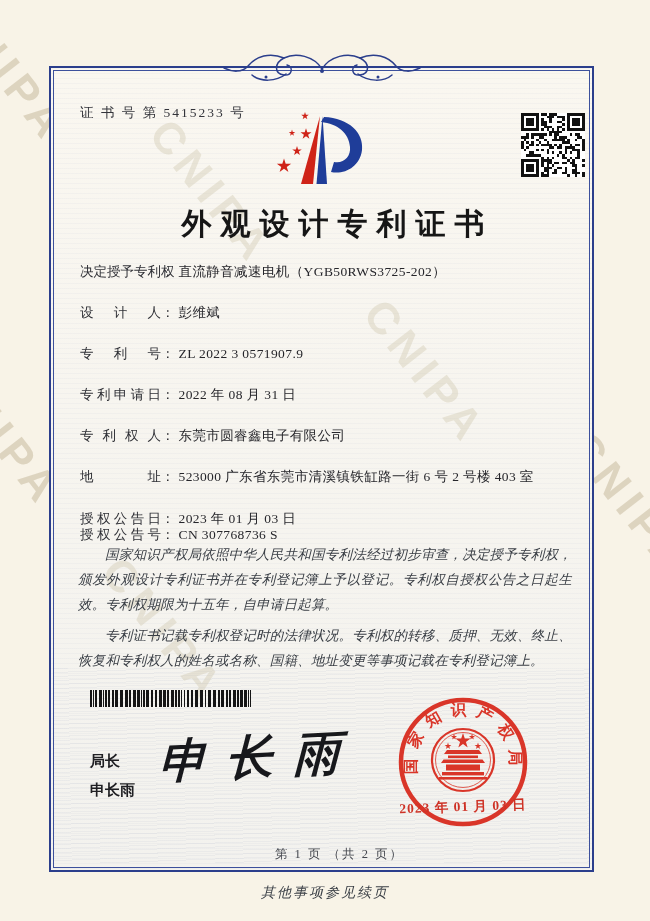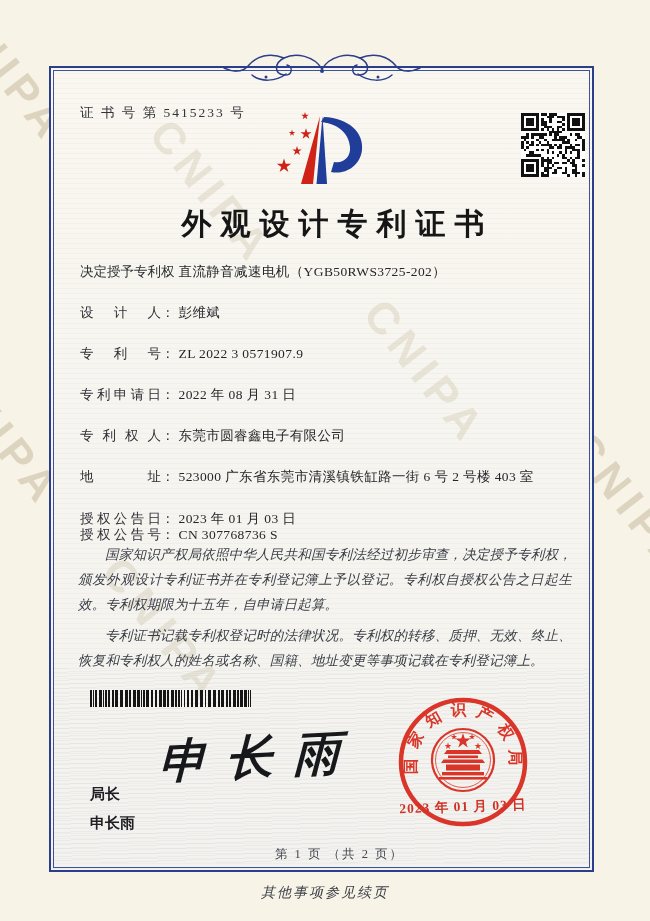--- a/index.html
+++ b/index.html
@@ -55,21 +55,21 @@
   .grant-left{width:252px;}
   
   .body-text{position:absolute;left:27px;top:474px;width:494px;z-index:2;}
   .para{
     margin:0 0 6px 0;font-size:13.5px;line-height:1.86;text-indent:2em;
     text-align:justify;color:#383d44;font-style:italic;letter-spacing:.2px;
   }
   
   .barcode{position:absolute;left:39px;top:622px;width:164px;height:17px;z-index:2;}
   .director{
-    position:absolute;left:39px;top:711px;z-index:2;
+    position:absolute;left:39px;top:678px;z-index:2;
     font-family:"Liberation Sans", sans-serif;font-size:15px;font-weight:700;
     line-height:29px;color:#202024;
   }
   .signature{
     position:absolute;left:108px;top:658px;z-index:2;
     font-size:47px;font-weight:600;letter-spacing:20px;color:#17181c;
     transform:rotate(-3deg) skewX(-4deg);font-style:italic;white-space:nowrap;
   }
   .seal{position:absolute;left:344px;top:626px;width:136px;height:136px;z-index:3;opacity:.93;}
   .page-num{position:absolute;left:0;top:778px;width:100%;text-align:center;font-size:12.5px;letter-spacing:2px;color:#43464d;z-index:2;margin-left:18px;}

